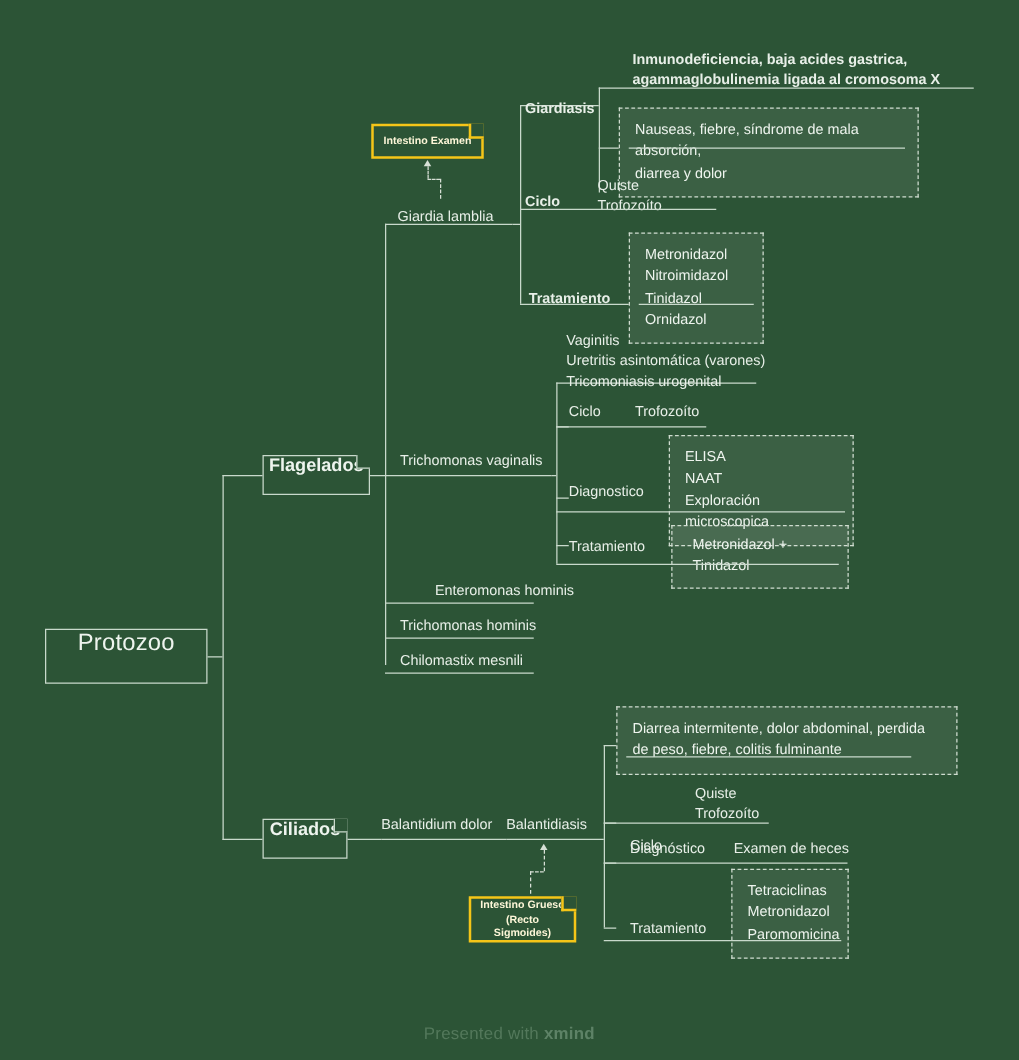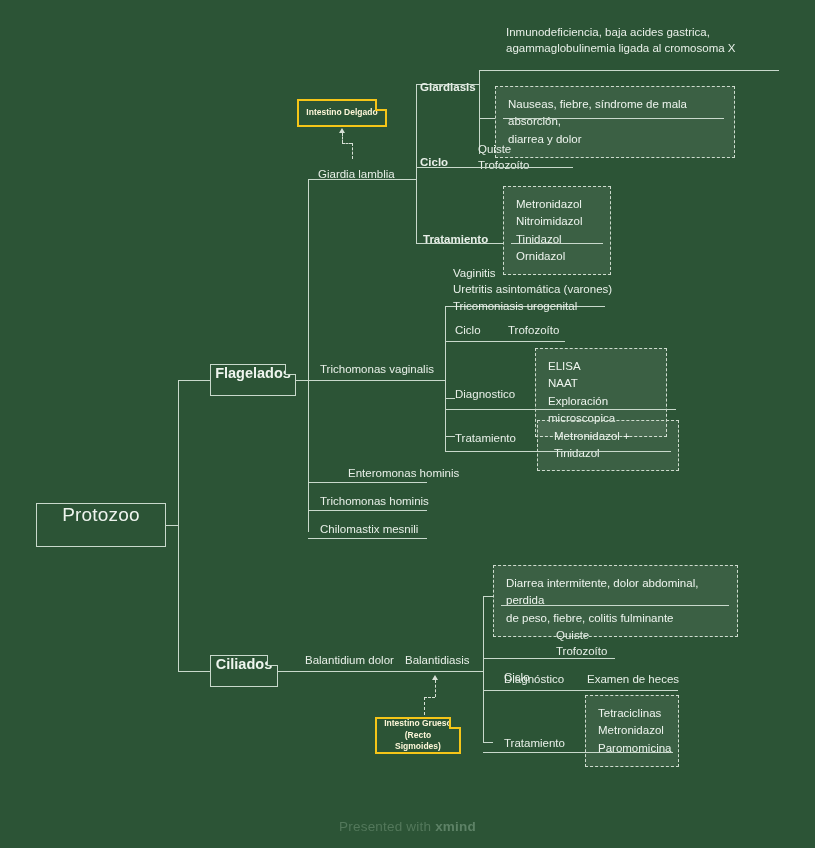--- a/index.html
+++ b/index.html
@@ -154,41 +154,41 @@
   <div class="ln h" style="left:308px; top:538px; width:119px;"></div>
 
   <div class="lbl" style="left:318px; top:166px;">Giardia lamblia</div>
   <div class="lbl" style="left:320px; top:361px;">Trichomonas vaginalis</div>
   <div class="lbl" style="left:320px; top:465px;padding-left:28px;">Enteromonas hominis</div>
   <div class="lbl" style="left:320px; top:493px;">Trichomonas hominis</div>
   <div class="lbl" style="left:320px; top:521px;">Chilomastix mesnili</div>
 
   <div class="sticky" style="left:297px; top:99px; width:90px; height:28px;">
     <div class="fold"></div>
-    <span>Intestino Delgado</span>
+    <span>Intestino Examen</span>
   </div>
   <div class="dash-link" style="left:0; top:0; width:815px; height:848px;">
     <div class="dv" style="left:342px; top:133px; height:10px;"></div>
     <div class="dh" style="left:342px; top:143px; width:10px;"></div>
     <div class="dv" style="left:352px; top:143px; height:16px;"></div>
     <div class="arrowhead up" style="left:339px; top:128px;"></div>
   </div>
 
   <div class="ln h" style="left:410px; top:179px; width:6px;"></div>
   <div class="ln v" style="left:416px; top:84px; height:159px;"></div>
 
   <div class="ln h" style="left:416px; top:84px; width:63px;"></div>
   <div class="lbl bold" style="left:420px; top:79px;">Giardiasis</div>
   <div class="ln h" style="left:479px; top:84px; width:0px;"></div>
 
   <div class="ln v" style="left:479px; top:70px; height:84px;"></div>
   <div class="ln h" style="left:479px; top:70px; width:300px;"></div>
   <div class="ln h" style="left:479px; top:118px; width:16px;"></div>
 
-  <div class="lbl" style="left:506px; top:24px; white-space:pre;">Inmunodeficiencia, baja acides gastrica,
+  <div class="lbl" style="left:506px; top:40px; white-space:pre;font-weight:bold;">Inmunodeficiencia, baja acides gastrica,
 agammaglobulinemia ligada al cromosoma X</div>
 
   <div class="callout" style="left:495px; top:86px; width:240px;">Nauseas, fiebre, síndrome de mala absorción,
 diarrea y dolor</div>
   <div class="ln h" style="left:503px; top:118px; width:221px;"></div>
 
   <div class="ln h" style="left:416px; top:167px; width:52px;"></div>
   <div class="lbl bold" style="left:420px; top:154px;">Ciclo</div>
   <div class="ln v" style="left:468px; top:167px; height:0px;"></div>
   <div class="lbl" style="left:478px; top:141px;">Quiste
@@ -211,21 +211,21 @@
 Uretritis asintomática (varones)
 Tricomoniasis urogenital</div>
 
   <div class="ln h" style="left:445px; top:341px; width:10px;"></div>
   <div class="lbl" style="left:455px; top:322px;">Ciclo</div>
   <div class="lbl" style="left:508px; top:322px;">Trofozoíto</div>
   <div class="ln h" style="left:445px; top:341px; width:120px;"></div>
 
   <div class="ln h" style="left:445px; top:398px; width:10px;"></div>
   <div class="lbl" style="left:455px; top:386px;">Diagnostico</div>
-  <div class="callout" style="left:535px; top:348px; width:132px;">ELISA
+  <div class="callout" style="left:535px; top:348px; width:148px;">ELISA
 NAAT
 Exploración microscopica</div>
   <div class="ln h" style="left:445px; top:409px; width:231px;"></div>
 
   <div class="ln h" style="left:445px; top:436px; width:10px;"></div>
   <div class="lbl" style="left:455px; top:430px;">Tratamiento</div>
   <div class="callout sm" style="left:537px; top:420px; width:142px;">Metronidazol + Tinidazol</div>
   <div class="ln h" style="left:445px; top:451px; width:226px;"></div>
 
   <div class="node branch" style="left:210px; top:655px; width:68px; height:32px;">
@@ -247,21 +247,21 @@
   <div class="dash-link" style="left:0; top:0; width:815px; height:848px;">
     <div class="dv" style="left:435px; top:680px; height:17px;"></div>
     <div class="dh" style="left:424px; top:697px; width:11px;"></div>
     <div class="dv" style="left:424px; top:697px; height:18px;"></div>
     <div class="arrowhead up" style="left:432px; top:675px;"></div>
   </div>
 
   <div class="ln v" style="left:483px; top:596px; height:146px;"></div>
 
   <div class="ln h" style="left:483px; top:596px; width:10px;"></div>
-  <div class="callout" style="left:493px; top:565px; width:245px;">Diarrea intermitente, dolor abdominal, perdida
+  <div class="callout" style="left:493px; top:565px; width:273px;">Diarrea intermitente, dolor abdominal, perdida
 de peso, fiebre, colitis fulminante</div>
   <div class="ln h" style="left:501px; top:605px; width:228px;"></div>
 
   <div class="ln h" style="left:483px; top:658px; width:10px;"></div>
   <div class="lbl" style="left:504px; top:669px;">Ciclo</div>
   <div class="lbl" style="left:556px; top:627px;">Quiste
 Trofozoíto</div>
   <div class="ln h" style="left:483px; top:658px; width:132px;"></div>
 
   <div class="ln h" style="left:483px; top:690px; width:10px;"></div>

